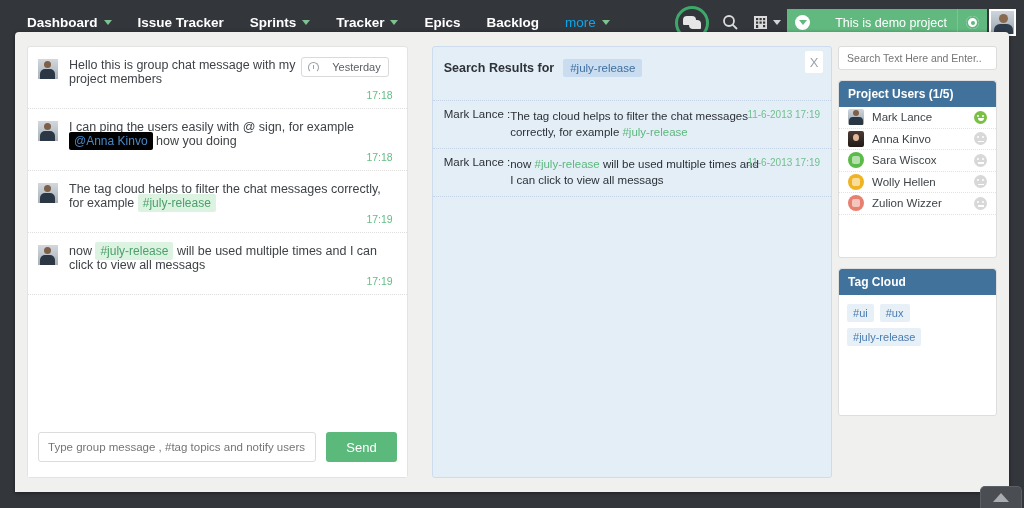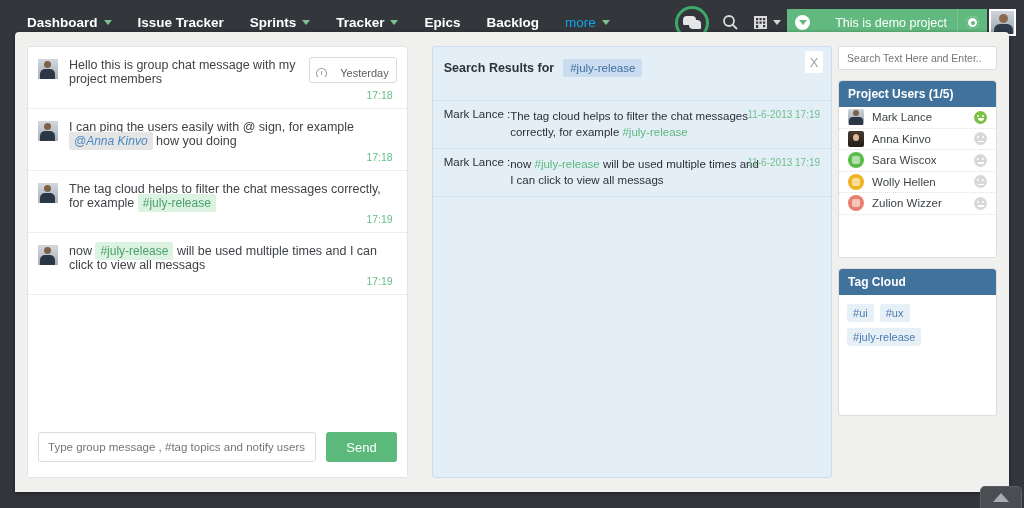--- a/index.html
+++ b/index.html
@@ -132,31 +132,31 @@
   .m-text {
     font-size: 12.5px; color: #3f4347; line-height: 14px;
     padding-right: 78px;
   }
   .m-text.nopad { padding-right: 4px; }
   .tag-hl {
     background: #ddf3e2; color: #4aa06a; border-radius: 2px;
     padding: 2px 5px; font-size: 12px; white-space: nowrap;
   }
   .at-hl {
-    background: #e5e5e5; color: #4a87c4; border-radius: 2px;
-    padding: 2px 5px; font-size: 12px; white-space: nowrap; font-style: italic;
+    background: #000000; color: #4a87c4; border-radius: 2px;
+    padding: 2px 5px; font-size: 12px; white-space: nowrap;
   }
   .m-time {
     text-align: right; font-size: 10.5px; color: #65bd86;
     padding: 3px 2px 3px 0;
   }
   .yesterday {
-    position: absolute; right: 10px; top: 10px;
+    position: absolute; right: 18px; top: 10px;
     border: 1px solid #dadada; background: #fff; border-radius: 3px;
-    font-size: 11px; color: #5a5f64; padding: 9px 7px 3px 6px;
+    font-size: 11px; color: #5a5f64; padding: 3px 7px 3px 6px;
     display: flex; align-items: center; gap: 13px; cursor: pointer;
   }
   .clock-ic {
     width: 11px; height: 11px; border-radius: 50%;
     border: 1.5px solid #9aa0a6; position: relative;
     border-bottom-color: transparent;
   }
   .clock-ic:after {
     content:""; position:absolute; left:3.5px; top:2px; width:1.5px; height:4px;
     background:#9aa0a6;

